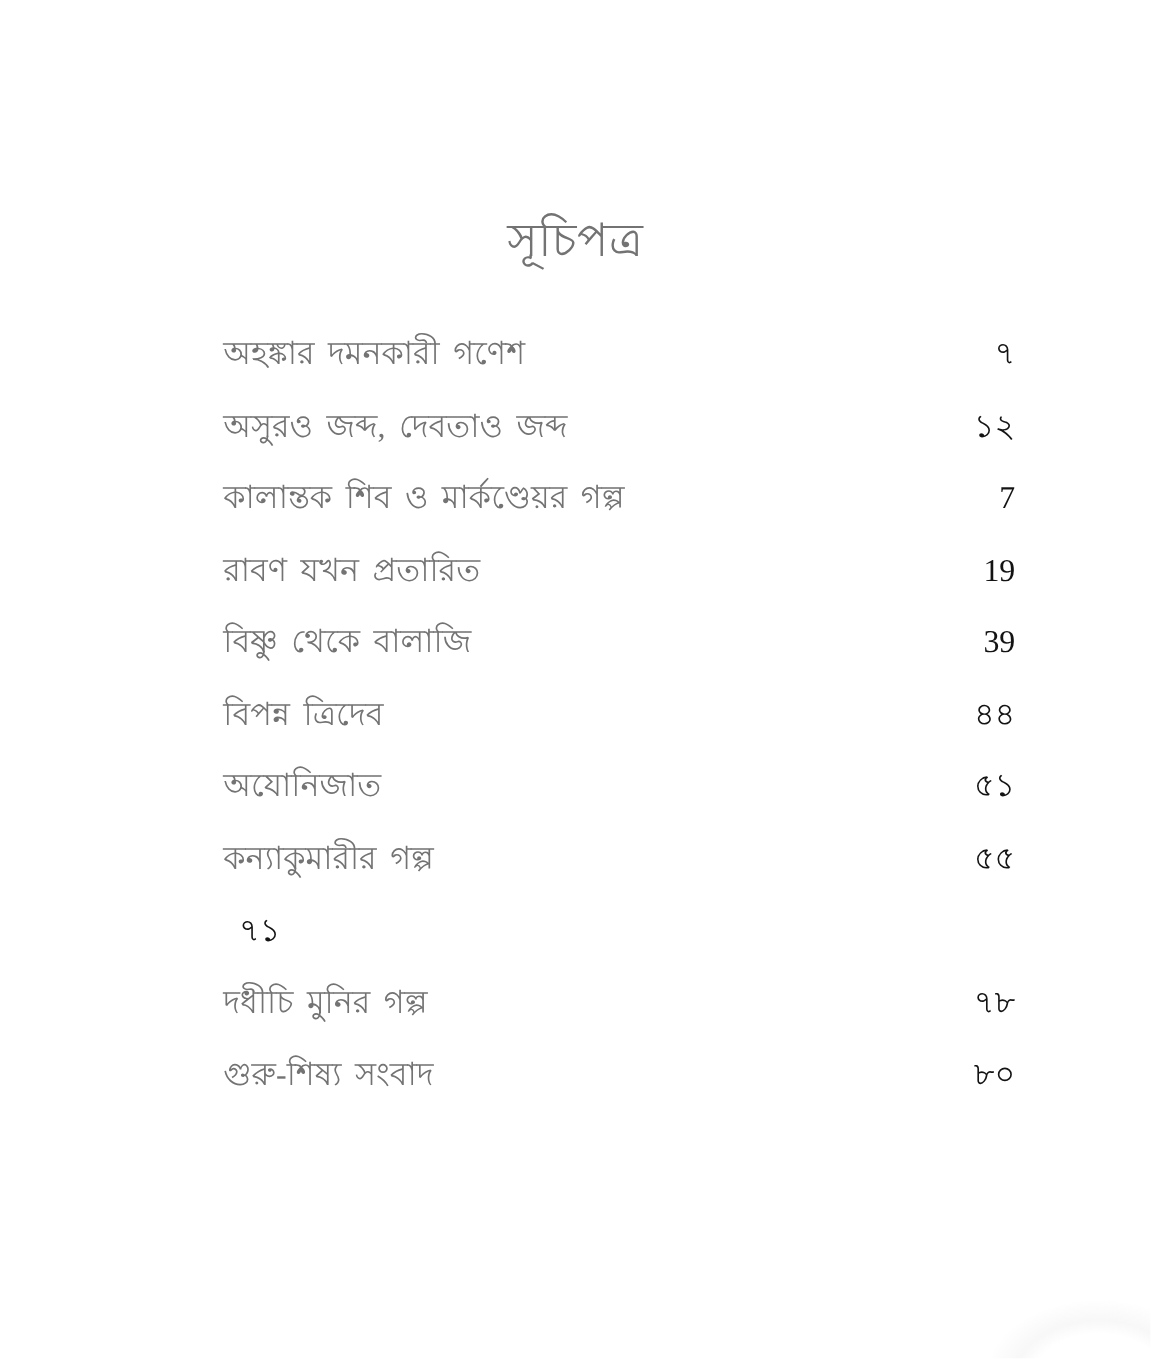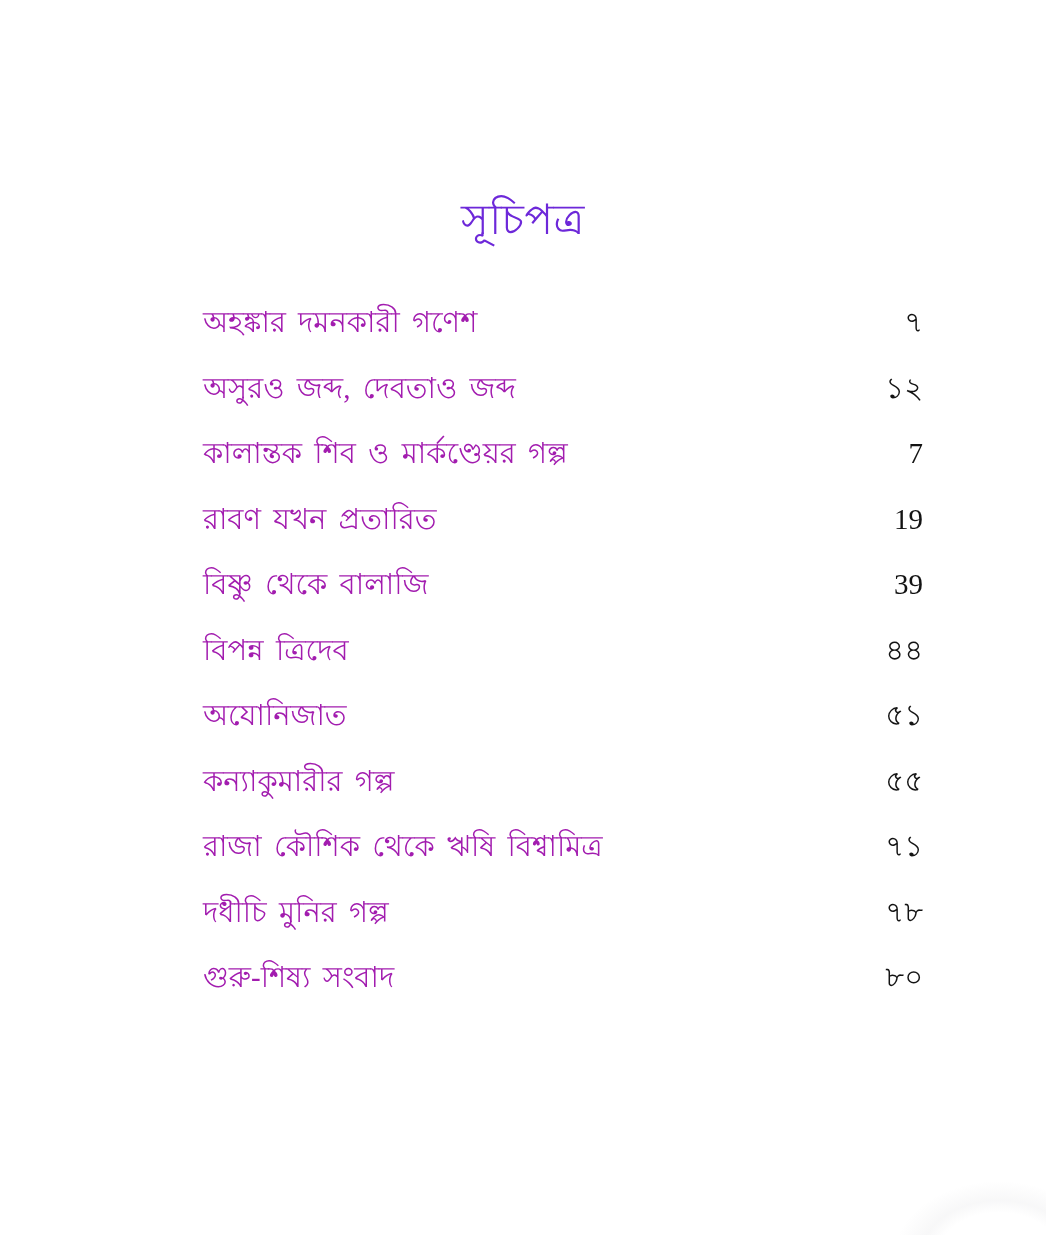--- a/index.html
+++ b/index.html
@@ -35,41 +35,41 @@
   .toc-title {
     position: absolute;
     top: 196px;
     left: 0;
     width: 1046px;
     text-align: center;
     font-size: 42px;
     line-height: 1.15;
     font-weight: 500;
     letter-spacing: 0.5px;
-    color: #6d28d9;
+    color: #737373;
   }
 
   .toc-list {
     position: absolute;
     top: 304px;
     left: 203px;
     width: 720px;
   }
 
   .toc-row {
     display: flex;
     align-items: baseline;
     justify-content: space-between;
     height: 65.5px;
   }
 
   .toc-label {
     font-size: 29px;
     line-height: 1.25;
-    color: #a21caf;
+    color: #737373;
     word-spacing: 5px;
     white-space: nowrap;
   }
 
   .toc-page {
     font-size: 29px;
     line-height: 1.25;
     color: #131313;
     min-width: 52px;
     text-align: right;
@@ -122,21 +122,20 @@
       <span class="toc-page">৫১</span>
     </div>
 
     <div class="toc-row">
       <span class="toc-label">কন্যাকুমারীর গল্প</span>
       <span class="toc-page">৫৫</span>
     </div>
 
 
     <div class="toc-row">
-      <span class="toc-label">রাজা কৌশিক থেকে ঋষি বিশ্বামিত্র</span>
       <span class="toc-page">৭১</span>
     </div>
 
     <div class="toc-row">
       <span class="toc-label">দধীচি মুনির গল্প</span>
       <span class="toc-page">৭৮</span>
     </div>
 
     <div class="toc-row">
       <span class="toc-label">গুরু-শিষ্য সংবাদ</span>

